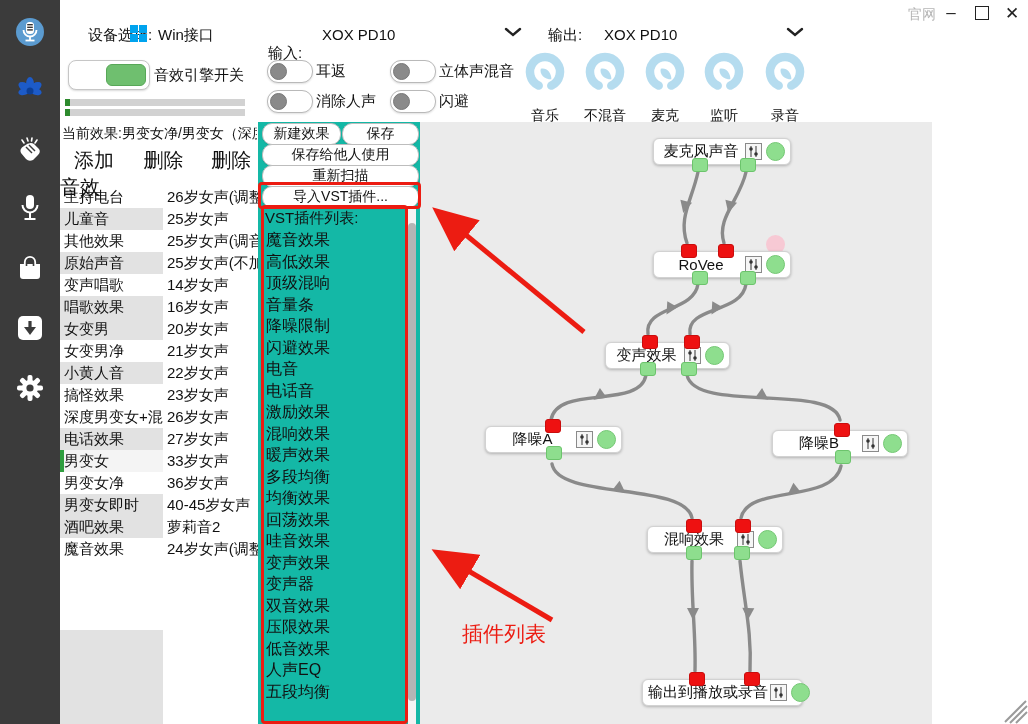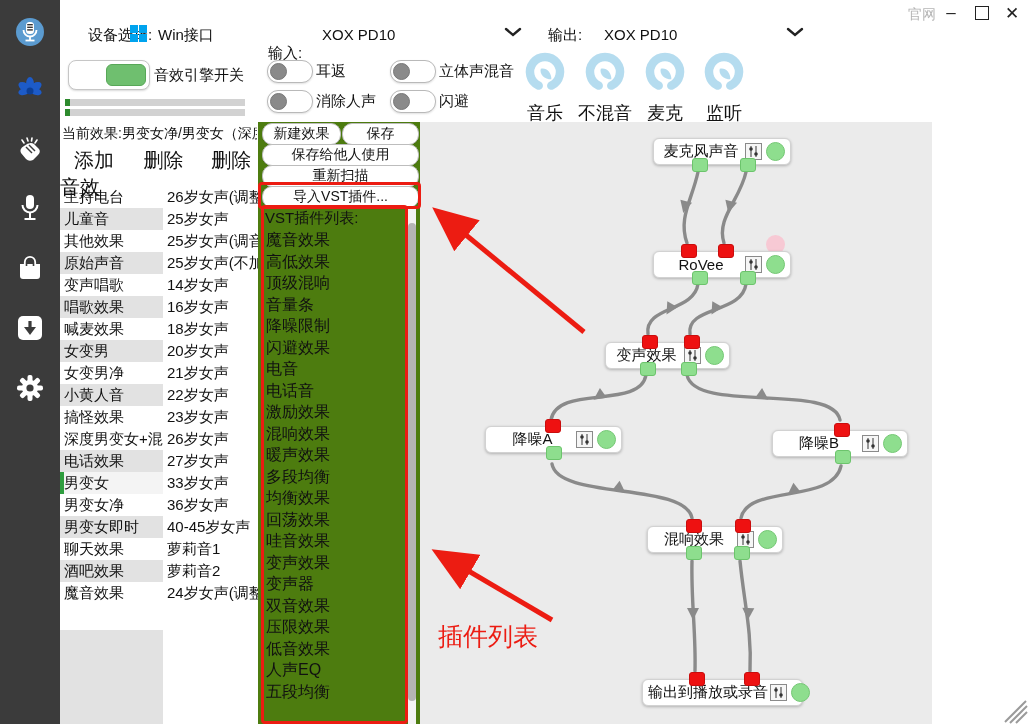--- a/index.html
+++ b/index.html
@@ -19,41 +19,41 @@
   
   .engine-toggle{position:absolute;left:8px;top:60px;width:80px;height:28px;border:1px solid #c6c6c6;border-radius:8px;background:#fff;box-shadow:0 1px 2px rgba(0,0,0,.15);cursor:pointer;}
   .engine-toggle .knob{position:absolute;right:3px;top:3px;width:38px;height:20px;border-radius:6px;background:#6fbf6f;border:1px solid #58a758;}
   .meter{position:absolute;left:5px;width:180px;height:7px;background:#d2d2d2;}
   .meter .seg{display:block;width:5px;height:7px;background:#2d8a2d;}
   
   .mini-toggle{position:absolute;width:44px;height:21px;border:1px solid #b9b9b9;border-radius:11px;background:#fff;box-shadow:0 1px 2px rgba(0,0,0,.12);cursor:pointer;}
   .mini-toggle .dot{position:absolute;left:2px;top:2px;width:15px;height:15px;border-radius:50%;background:#8a8a8a;border:1px solid #787878;}
   
   .knob-group{position:absolute;top:52px;width:56px;text-align:center;}
-  .knob-label{font-size:18px;margin-top:1px;}
+  .knob-label{font-size:14px;margin-top:7px;}
   
   .site-link{position:absolute;left:848px;top:6px;font-size:14px;color:#b5b5b5;cursor:pointer;}
   .winbtn{position:absolute;top:2px;width:22px;height:22px;display:flex;align-items:center;justify-content:center;font-size:17px;color:#222;cursor:pointer;}
   .maxbox{width:12px;height:12px;border:1.6px solid #222;}
 
   
   .effects-panel{position:absolute;left:60px;top:122px;width:198px;height:602px;background:#fff;}
   .current-effect{position:absolute;left:2px;top:3px;width:195px;font-size:14px;white-space:nowrap;overflow:hidden;}
   .fx-actions{position:absolute;left:0;top:25px;width:198px;font-size:20px;}
   .fx-actions span{cursor:pointer;}
   .fx-rows{position:absolute;left:0;top:64px;width:198px;}
   .fx-row{display:flex;height:22px;line-height:22px;font-size:15px;cursor:pointer;}
   .fx-name{width:103px;padding-left:4px;white-space:nowrap;overflow:hidden;box-sizing:border-box;}
   .fx-row.stripe .fx-name{background:#e2e2e2;}
   .fx-row.selected .fx-name{background:#f4f4f4;box-shadow:inset 4px 0 0 #2f9e3f;}
   .fx-val{padding-left:4px;white-space:nowrap;overflow:hidden;width:91px;}
   .fx-filler{position:absolute;left:0;top:508px;width:103px;height:94px;background:#e2e2e2;}
 
   
-  .vst-panel{position:absolute;left:258px;top:122px;width:162px;height:602px;background:#4d7c0f;}
+  .vst-panel{position:absolute;left:258px;top:122px;width:162px;height:602px;background:#14b8a6;}
   .pill-btn{position:absolute;height:20px;border:1px solid #bdbdbd;border-radius:10px;background:#fff;font-size:14px;display:flex;align-items:center;justify-content:center;cursor:pointer;box-shadow:0 1px 1px rgba(0,0,0,.08);}
   .vst-list{position:absolute;left:4px;top:85px;width:145px;}
   .vst-title{height:22px;line-height:22px;font-size:15px;padding-left:3px;white-space:nowrap;}
   .vst-item{height:21.5px;line-height:21.5px;font-size:16px;padding-left:4px;white-space:nowrap;cursor:pointer;}
   .vst-scroll{position:absolute;left:150px;top:85px;width:8px;height:517px;background:#f3f3f3;}
   .vst-thumb{position:absolute;left:0;top:16px;width:8px;height:478px;border-radius:4px;background:#b5b5b5;cursor:pointer;}
 
   
   .canvas{position:absolute;left:420px;top:122px;width:512px;height:602px;background:#ebebeb;}
   .gnode{position:absolute;height:27px;background:#fff;border:1px solid #d2d2d2;border-radius:6px;box-shadow:0 1px 3px rgba(0,0,0,.25);display:flex;align-items:center;padding:0 5px;box-sizing:border-box;z-index:2;cursor:move;}
@@ -62,21 +62,21 @@
   .gnode .oncircle{width:17px;height:17px;border-radius:50%;background:#8ede8e;border:1px solid #74c874;flex:none;cursor:pointer;}
   .port{position:absolute;width:14px;height:12px;border-radius:3px;cursor:crosshair;}
   .pin{top:-8px;background:#ee1111;border:1px solid #c90d0d;}
   .pout{bottom:-8px;background:#8ede8e;border:1px solid #6cc46c;}
   .pinkdot{position:absolute;width:19px;height:19px;border-radius:50%;background:#f7c9d4;z-index:1;}
   .wires{position:absolute;left:0;top:0;z-index:0;}
 
   
   .anno{position:absolute;border:3px solid #ec1c12;border-radius:4px;pointer-events:none;z-index:6;}
   .anno-svg{position:absolute;left:0;top:0;width:1028px;height:724px;pointer-events:none;z-index:6;}
-  .anno-label{position:absolute;left:438px;top:620px;font-size:25px;color:#ec1c12;z-index:6;pointer-events:none;font-family:Liberation Serif, serif;}
+  .anno-label{position:absolute;left:462px;top:620px;font-size:21px;color:#ec1c12;z-index:6;pointer-events:none;font-family:Liberation Serif, serif;}
 </style>
 </head>
 <body>
 
 <div id="app">
 
   <div class="sidebar">
     <div class="side-icon" style="top:10px">
       <svg width="30" height="30" viewBox="0 0 30 30">
         <circle cx="15" cy="15" r="14" fill="#5b9bd0"></circle>
@@ -233,20 +233,29 @@
     </div>
     <div class="knob-group" style="left:636px">
       <svg width="44" height="44" viewBox="0 0 44 44">
           <path d="M15.7,33.6 A15,15 0 1 1 28.3,33.6" fill="none" stroke="#b5dcef" stroke-width="8.5" stroke-linecap="round"></path>
           <g transform="rotate(135 22 21)">
             <path d="M22,12 C27,17 27,24 22,27 C17,24 17,17 22,12 Z" fill="#b5dcef"></path>
           </g>
         </svg>
       <div class="knob-label">监听</div>
     </div>
+    <div class="knob-group" style="left:697px">
+      <svg width="44" height="44" viewBox="0 0 44 44">
+          <path d="M15.7,33.6 A15,15 0 1 1 28.3,33.6" fill="none" stroke="#b5dcef" stroke-width="8.5" stroke-linecap="round"></path>
+          <g transform="rotate(135 22 21)">
+            <path d="M22,12 C27,17 27,24 22,27 C17,24 17,17 22,12 Z" fill="#b5dcef"></path>
+          </g>
+        </svg>
+      <div class="knob-label">录音</div>
+    </div>
 
     <span class="site-link">官网</span>
     <span class="winbtn" style="left:880px">–</span>
     <span class="winbtn" style="left:911px">
         <span class="maxbox"></span>
       </span>
     <span class="winbtn" style="left:941px">✕</span>
   </div>
 
   <div class="effects-panel">
@@ -274,24 +283,20 @@
           <span class="fx-val">25岁女声(不加...</span>
         </div>
         <div class="fx-row">
           <span class="fx-name">变声唱歌</span>
           <span class="fx-val">14岁女声</span>
         </div>
         <div class="fx-row stripe">
           <span class="fx-name">唱歌效果</span>
           <span class="fx-val">16岁女声</span>
         </div>
-        <div class="fx-row">
-          <span class="fx-name">喊麦效果</span>
-          <span class="fx-val">18岁女声</span>
-        </div>
         <div class="fx-row stripe">
           <span class="fx-name">女变男</span>
           <span class="fx-val">20岁女声</span>
         </div>
         <div class="fx-row">
           <span class="fx-name">女变男净</span>
           <span class="fx-val">21岁女声</span>
         </div>
         <div class="fx-row stripe">
           <span class="fx-name">小黄人音</span>
@@ -313,24 +318,20 @@
           <span class="fx-name">男变女</span>
           <span class="fx-val">33岁女声</span>
         </div>
         <div class="fx-row">
           <span class="fx-name">男变女净</span>
           <span class="fx-val">36岁女声</span>
         </div>
         <div class="fx-row stripe">
           <span class="fx-name">男变女即时</span>
           <span class="fx-val">40-45岁女声</span>
-        </div>
-        <div class="fx-row">
-          <span class="fx-name">聊天效果</span>
-          <span class="fx-val">萝莉音1</span>
         </div>
         <div class="fx-row stripe">
           <span class="fx-name">酒吧效果</span>
           <span class="fx-val">萝莉音2</span>
         </div>
         <div class="fx-row">
           <span class="fx-name">魔音效果</span>
           <span class="fx-val">24岁女声(调整后)</span>
         </div>
       </div>

